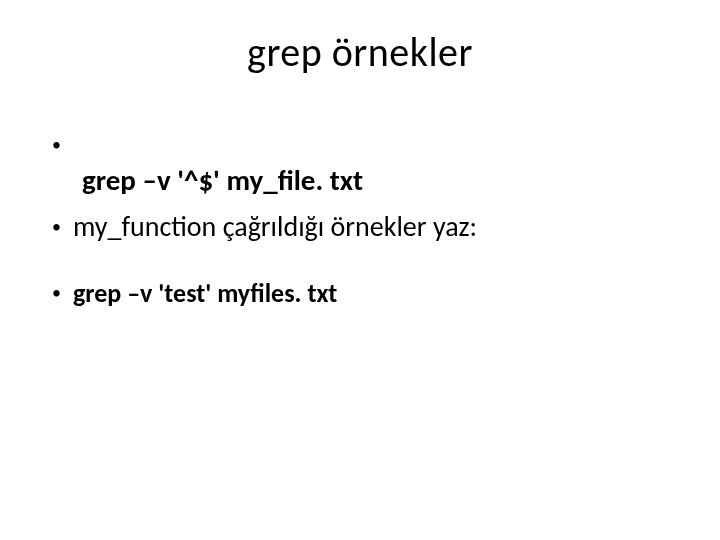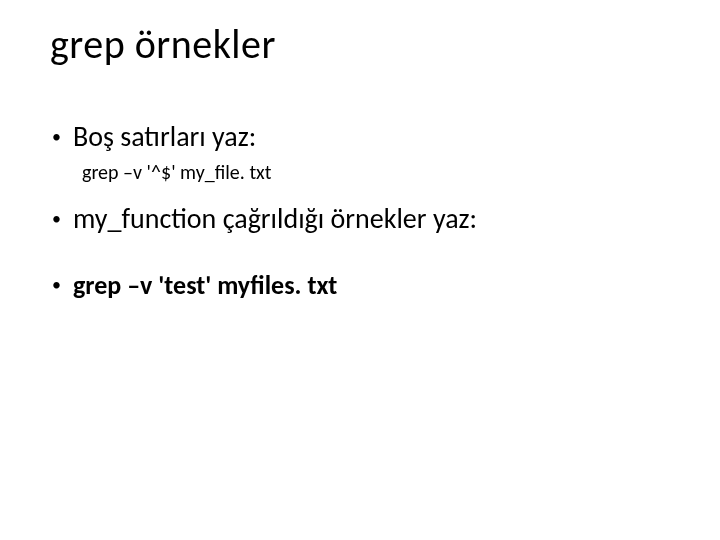--- a/index.html
+++ b/index.html
@@ -12,24 +12,24 @@
     color: #000000;
   }
   .slide {
     position: relative;
     width: 720px;
     height: 540px;
     box-sizing: border-box;
     padding: 20px 50px 20px 50px;
   }
   .title {
-    text-align: left;
+    text-align: center;
     font-size: 40px;
     font-weight: 400;
-    margin-top: 0;
+    margin-top: 8px;
     margin-bottom: 50px;
     letter-spacing: 0.5px;
   }
   ul.top {
     list-style: none;
     padding: 0;
     margin: 0;
   }
   .bullet-row {
     display: flex;
@@ -45,22 +45,22 @@
   .bullet-text {
     font-size: 28px;
     line-height: 36px;
     font-weight: 400;
   }
   .bullet-text.bold {
     font-weight: 700;
     font-size: 26px;
   }
   .sub {
-    font-size: 20px;
-    font-weight: 400;
+    font-size: 29px;
+    font-weight: 700;
     margin-left: 32px;
     margin-bottom: 14px;
     line-height: 30px;
   }
   .gap {
     height: 28px;
   }
   .file-gap {
     display: inline-block;
     width: 28px;
@@ -71,21 +71,20 @@
 
 <div class="slide">
 
   <div class="title">grep örnekler</div>
 
   <ul class="top">
 
     <li>
       <div class="bullet-row">
         <span class="bullet-dot">•</span>
-        <span class="bullet-text">Boş satırları yaz:</span>
       </div>
       <div class="sub">grep –v '^$' my_file. txt</div>
     </li>
 
     <li>
       <div class="bullet-row">
         <span class="bullet-dot">•</span>
         <span class="bullet-text">my_function çağrıldığı örnekler yaz:</span>
       </div>
     </li>

